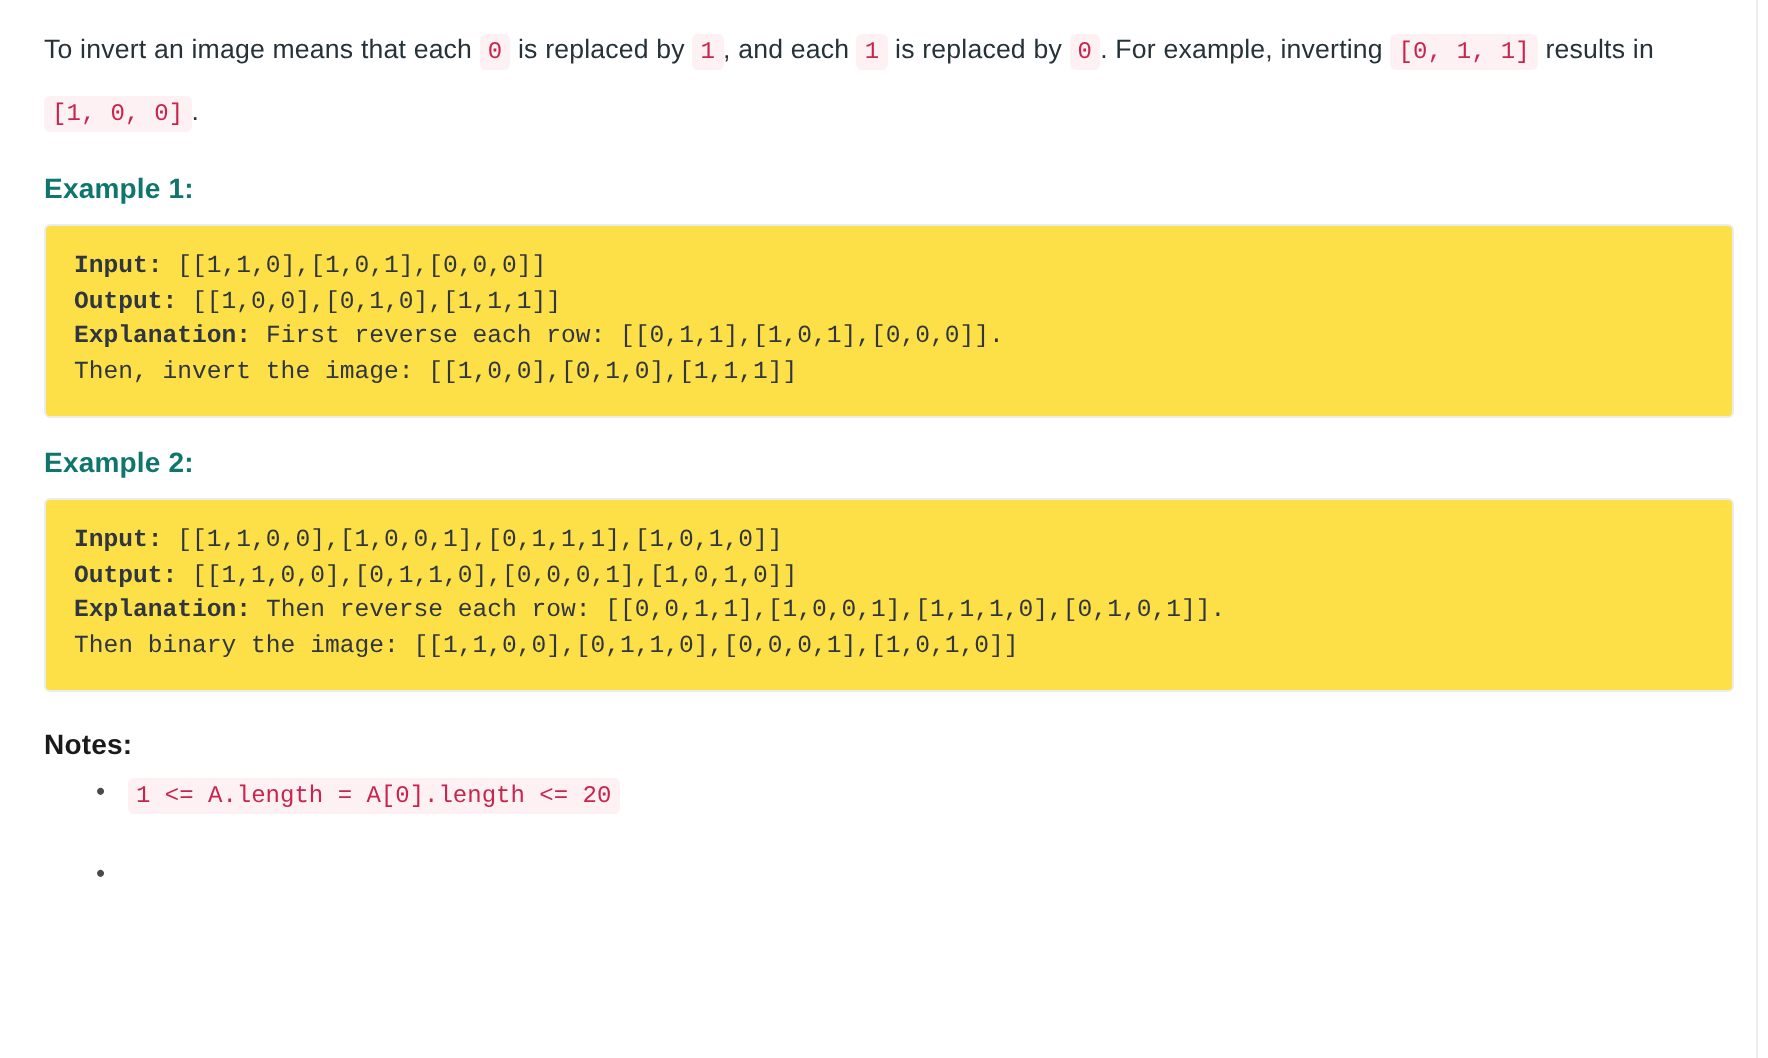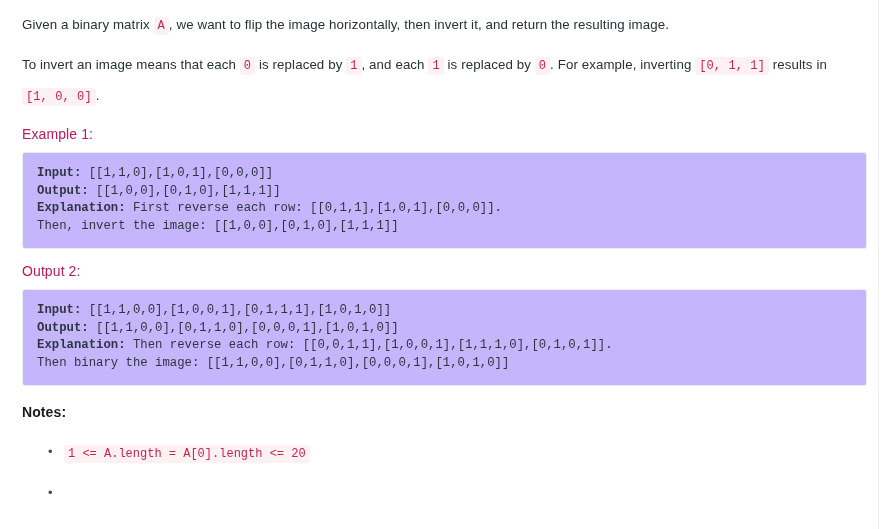--- a/index.html
+++ b/index.html
@@ -48,46 +48,46 @@
     color: #c7254e;
     background-color: #fdf1f4;
     padding: 2px 4px;
     border-radius: 3px;
     white-space: pre;
   }
 
   h4.example-title {
     margin: 14px 0 10px 0;
     font-size: 14px;
-    font-weight: normal;
-    color: #be185d;
+    font-weight: bold;
+    color: #0f766e;
     letter-spacing: 0.1px;
   }
 
   pre.codeblock {
     margin: 0 0 4px 0;
-    background: #c4b5fd;
+    background: #fde047;
     border: 1px solid #eaecef;
     border-radius: 3px;
     padding: 12px 14px 13px 14px;
     font-family: "Liberation Mono", "DejaVu Sans Mono", monospace;
     font-size: 12.3px;
     line-height: 17.5px;
     color: #2f3640;
     white-space: pre;
     overflow: hidden;
     box-sizing: border-box;
     width: 845px;
   }
   pre.codeblock .lbl {
     font-weight: bold;
   }
 
   h4.notes-title {
-    margin: 18px 0 24px 0;
+    margin: 18px 0 8px 0;
     font-size: 14px;
     font-weight: bold;
     color: #1a1a1a;
     letter-spacing: 0.1px;
   }
 
   ul.notes-list {
     margin: 0;
     padding-left: 42px;
     list-style: none;
@@ -107,33 +107,32 @@
     font-size: 13px;
   }
 </style>
 </head>
 <body>
 
 <div class="panel-divider"></div>
 
 <div class="content">
 
-  <p class="para"><span>Given a binary matrix </span><code class="inline">A</code><span>, we want to flip the image horizontally, then invert it, and return the resulting image.</span></p>
 
 
   <p class="para"><span>To invert an image means that each </span><code class="inline">0</code><span> is replaced by </span><code class="inline">1</code><span>, and each </span><code class="inline">1</code><span> is replaced by </span><code class="inline">0</code><span>. For example, inverting </span><code class="inline">[0, 1, 1]</code><span> results in </span><code class="inline">[1, 0, 0]</code><span>.</span></p>
 
   <h4 class="example-title">Example 1:</h4>
 
   <pre class="codeblock"><span class="lbl">Input:</span><span> [[1,1,0],[1,0,1],[0,0,0]]</span>
 <span class="lbl">Output:</span><span> [[1,0,0],[0,1,0],[1,1,1]]</span>
 <span class="lbl">Explanation:</span><span> First reverse each row: [[0,1,1],[1,0,1],[0,0,0]].</span>
 <span>Then, invert the image: [[1,0,0],[0,1,0],[1,1,1]]</span></pre>
 
-  <h4 class="example-title">Output 2:</h4>
+  <h4 class="example-title">Example 2:</h4>
 
   <pre class="codeblock"><span class="lbl">Input:</span><span> [[1,1,0,0],[1,0,0,1],[0,1,1,1],[1,0,1,0]]</span>
 <span class="lbl">Output:</span><span> [[1,1,0,0],[0,1,1,0],[0,0,0,1],[1,0,1,0]]</span>
 <span class="lbl">Explanation:</span><span> Then reverse each row: [[0,0,1,1],[1,0,0,1],[1,1,1,0],[0,1,0,1]].</span>
 <span>Then binary the image: [[1,1,0,0],[0,1,1,0],[0,0,0,1],[1,0,1,0]]</span></pre>
 
   <h4 class="notes-title">Notes:</h4>
 
   <ul class="notes-list">
     <li><code class="inline">1 &lt;= A.length = A[0].length &lt;= 20</code></li>

